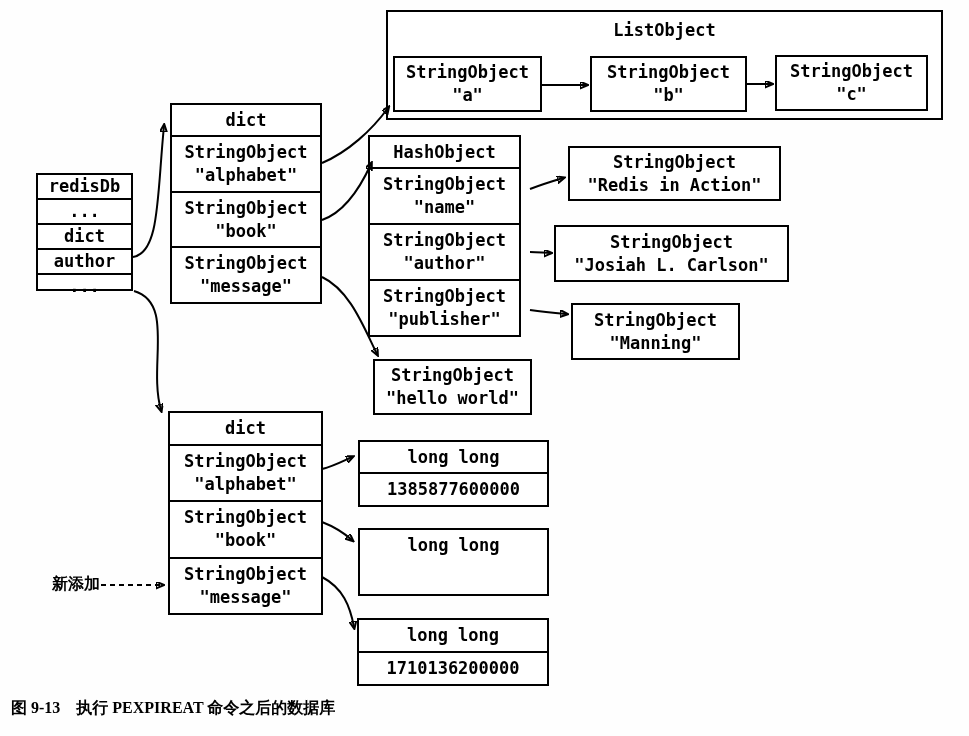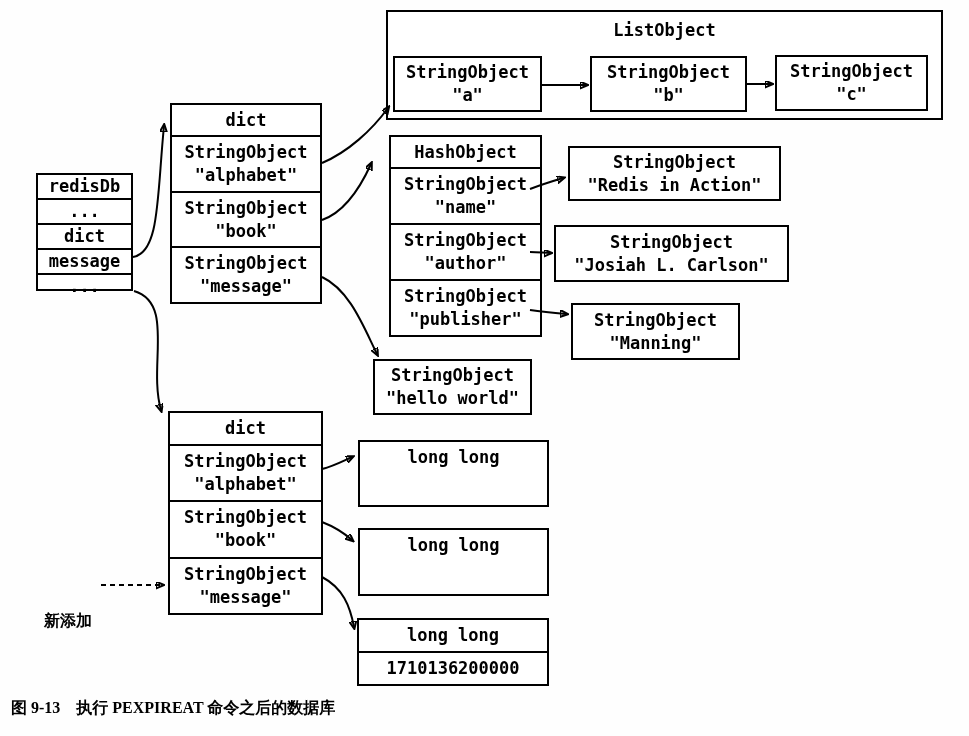--- a/index.html
+++ b/index.html
@@ -42,21 +42,21 @@
 </style>
 </head>
 <body>
 
 <div class="stage">
 
   <div class="box" style="left:36px;top:173px;width:97px;height:118px;">
     <div class="cell first">redisDb</div>
     <div class="cell">...</div>
     <div class="cell">dict</div>
-    <div class="cell">message</div>
+    <div class="cell">author</div>
     <div class="cell">...</div>
   </div>
 
   <div class="box" style="left:170px;top:103px;width:152px;height:201px;">
     <div class="cell first hdr fixed" style="height:30px;">dict</div>
     <div class="cell">
       <span>StringObject</span>
       <span>"alphabet"</span>
     </div>
     <div class="cell">
@@ -84,21 +84,21 @@
       <span>"b"</span>
     </div>
   </div>
   <div class="box" style="left:775px;top:55px;width:153px;height:56px;">
     <div class="cell first">
       <span>StringObject</span>
       <span>"c"</span>
     </div>
   </div>
 
-  <div class="box" style="left:389px;top:135px;width:153px;height:202px;">
+  <div class="box" style="left:368px;top:135px;width:153px;height:202px;">
     <div class="cell first hdr fixed" style="height:30px;">HashObject</div>
     <div class="cell">
       <span>StringObject</span>
       <span>"name"</span>
     </div>
     <div class="cell">
       <span>StringObject</span>
       <span>"author"</span>
     </div>
     <div class="cell">
@@ -143,30 +143,31 @@
       <span>"book"</span>
     </div>
     <div class="cell">
       <span>StringObject</span>
       <span>"message"</span>
     </div>
   </div>
 
   <div class="box" style="left:358px;top:440px;width:191px;height:67px;">
     <div class="cell first hdr fixed" style="height:30px;">long long</div>
+    <div class="cell">1385877600000</div>
   </div>
   <div class="box" style="left:358px;top:528px;width:191px;height:68px;">
     <div class="cell first hdr fixed" style="height:31px;">long long</div>
   </div>
   <div class="box" style="left:357px;top:618px;width:192px;height:68px;">
     <div class="cell first hdr fixed" style="height:31px;">long long</div>
     <div class="cell">1710136200000</div>
   </div>
 
-  <span class="annotation" style="left:44px;top:574px;margin-top:37px;">新添加</span>
+  <span class="annotation" style="left:52px;top:574px;">新添加</span>
 
   <div class="caption" style="top:698px;">图 9-13　执行 PEXPIREAT 命令之后的数据库</div>
 
   <svg class="arrows" width="969" height="736" viewBox="0 0 969 736">
     <defs>
       <marker id="ah" markerWidth="9" markerHeight="8" refX="6" refY="3.5" orient="auto" markerUnits="userSpaceOnUse">
         <path d="M0,0 L8,3.5 L0,7 Z" fill="#000" stroke="none"></path>
       </marker>
     </defs>
     <path d="M 133,257 C 160,253 157,195 164,126" marker-end="url(#ah)"></path>

